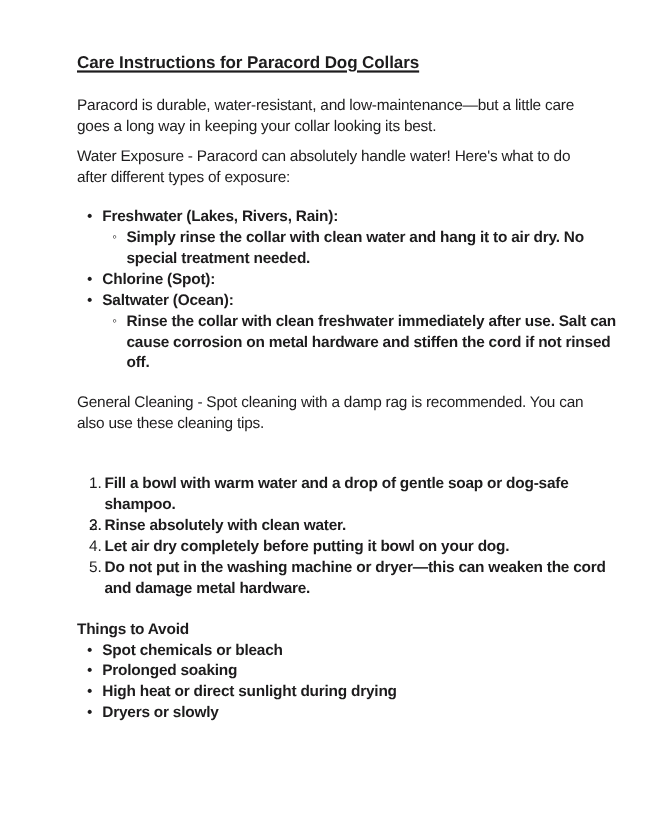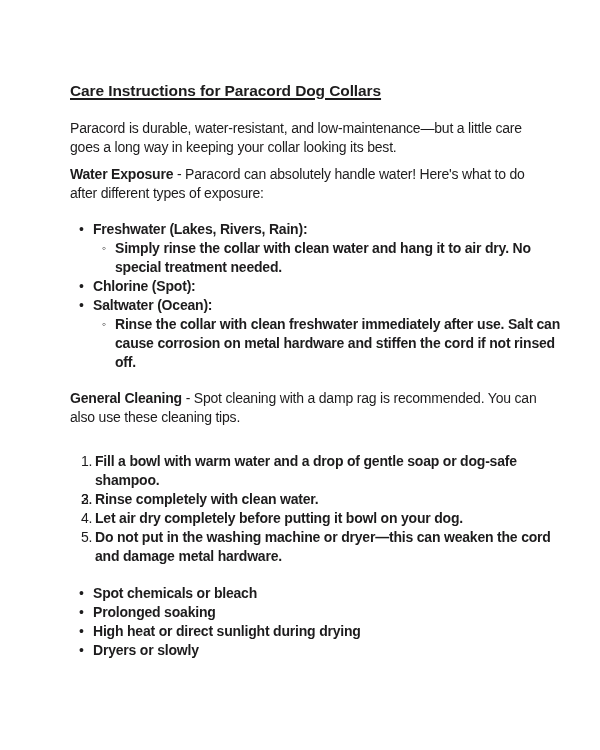--- a/index.html
+++ b/index.html
@@ -13,27 +13,26 @@
   }
   .page { width: 600px; height: 750px; padding: 48px 4px 0 70px; background: #ffffff; }
 
   .title {
     font-size: 15.5px; font-weight: 700; line-height: 19px;
     text-decoration: underline;
     text-decoration-thickness: 1.5px;
     text-underline-offset: 2px;
     margin-bottom: 19px;
     letter-spacing: -0.1px;
-    margin-top: 33px;
   }
 
   .para { white-space: pre-line; margin-bottom: 8px; }
-  .para b { font-weight: 700; }
+  .para b { font-weight: 400; }
   .mb17 { margin-bottom: 17px; }
-  .mb18 { margin-bottom: 25px; }
+  .mb18 { margin-bottom: 36px; }
   .txt { white-space: pre-line; font-weight: bold; }
 
   ul, ol { list-style: none; }
   ul.l1 { margin-bottom: 17px; }
   ul.l1.last { margin-bottom: 0; }
   ul.l1 > li { position: relative; padding-left: 23px; }
   .m1 { position: absolute; left: 9px; top: 0; }
   .sub { position: relative; margin-left: 22px; }
   .m2 { position: absolute; left: -13px; top: 0; font-size: 12px; }
 
@@ -80,26 +79,27 @@
     </li>
   </ul>
 
   <p class="para mb18"><b>General Cleaning</b><span> - Spot cleaning with a damp rag is recommended. You can
 also use these cleaning tips.</span></p>
 
   <ol class="steps">
     <li><span class="num">1.</span><span class="txt">Fill a bowl with warm water and a drop of gentle soap or dog-safe
 shampoo.</span></li>
     <li><span class="num">2.</span></li>
-    <li><span class="num">3.</span><span class="txt">Rinse completely with clean water.</span></li>
+    <li><span class="num">3.</span><span class="txt">Rinse absolutely with clean water.</span></li>
     <li><span class="num">4.</span><span class="txt">Let air dry completely before putting it bowl on your dog.</span></li>
     <li><span class="num">5.</span><span class="txt">Do not put in the washing machine or dryer—this can weaken the cord
 and damage metal hardware.</span></li>
   </ol>
 
+  <p class="heading">Things to Avoid</p>
 
   <ul class="l1 last">
     <li><span class="m1">•</span><span class="txt">Spot chemicals or bleach</span></li>
     <li><span class="m1">•</span><span class="txt">Prolonged soaking</span></li>
     <li><span class="m1">•</span><span class="txt">High heat or direct sunlight during drying</span></li>
     <li><span class="m1">•</span><span class="txt">Dryers or slowly</span></li>
   </ul>
 
 </div>
 

